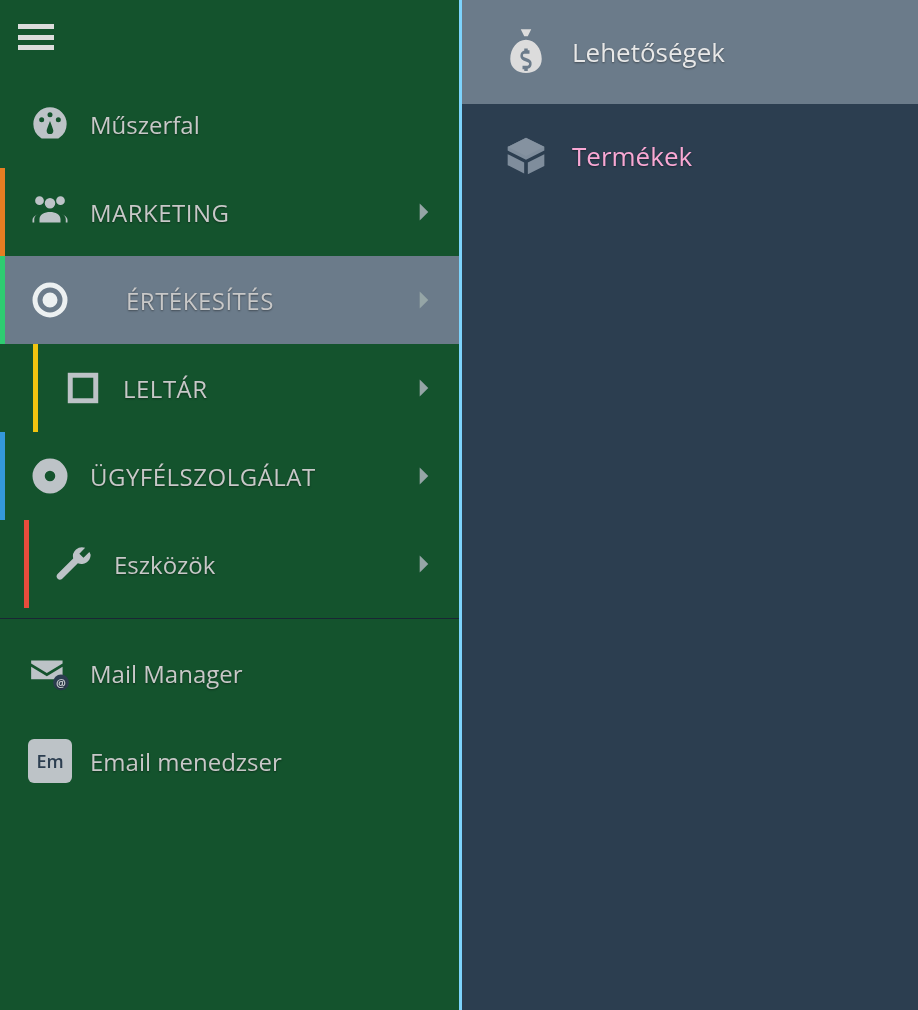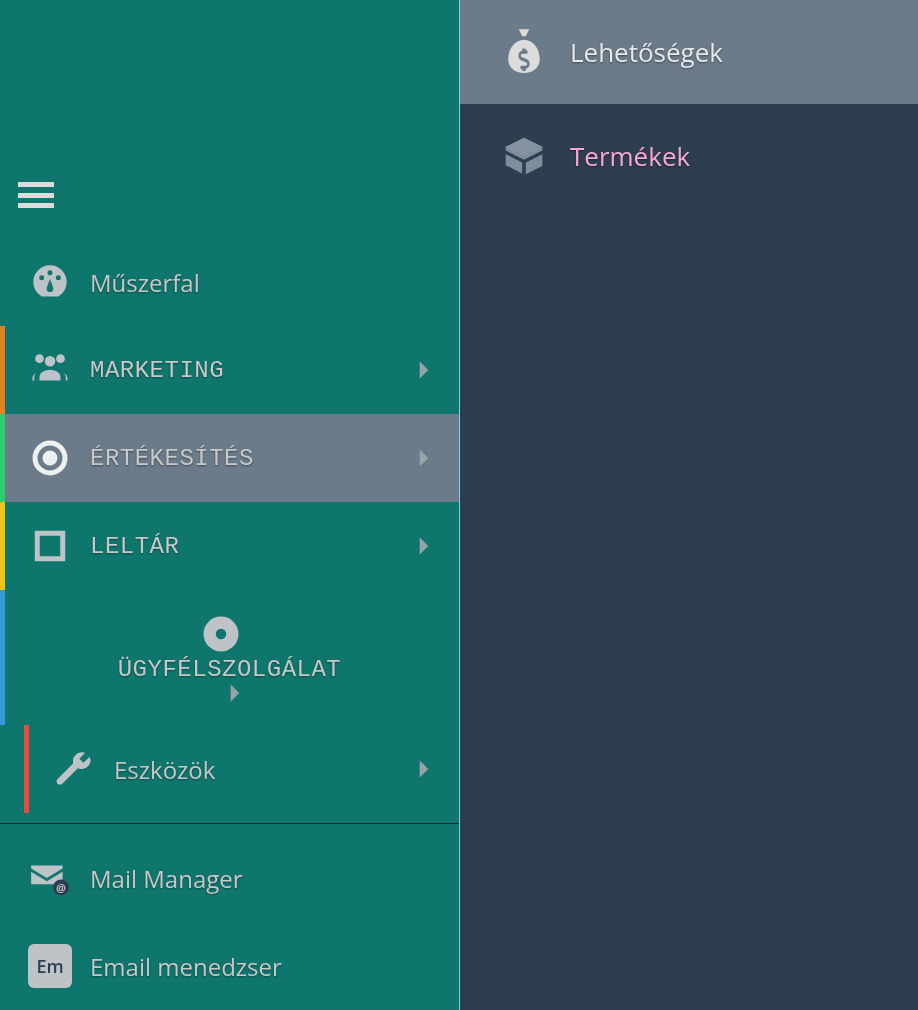--- a/index.html
+++ b/index.html
@@ -10,29 +10,28 @@
     body {
       font-family: 'Open Sans', 'Segoe UI', Arial, sans-serif;
       background: #2c3e50;
       width: 918px;
       height: 1010px;
       overflow: hidden;
       display: flex;
     }
     .sidebar {
       width: 459px;
-      background: #0f766e;
+      background: #14532d;
       display: flex;
       flex-direction: column;
-      justify-content: flex-end;
     }
     .submenu {
       width: 459px;
       background: #2c3e50;
-      border-left: 1px solid #7dd3fc;
+      border-left: 3px solid #7dd3fc;
     }
     .hamburger {
       padding: 24px 18px 30px 18px;
       cursor: pointer;
     }
     .hamburger-icon {
       width: 36px;
       height: 26px;
       display: flex;
       flex-direction: column;
@@ -57,23 +56,23 @@
       text-shadow: 0 1px 2px rgba(0,0,0,0.4);
     }
     .nav-item.active {
       background: #6b7b8a;
     }
     .nav-item.accent {
       border-left: 5px solid;
       padding-left: 23px;
     }
     .nav-item.accent-orange { border-left-color: #e67e22; }
-    .nav-item.accent-green { border-left-color: #2ecc71; }
-    .nav-item.accent-yellow { border-left-color: #f1c40f; }
-    .nav-item.accent-blue { border-left-color: #3498db; flex-direction: column; }
+    .nav-item.accent-green { border-left-color: #2ecc71; gap: 36px; }
+    .nav-item.accent-yellow { border-left-color: #f1c40f; margin-left: 33px; }
+    .nav-item.accent-blue { border-left-color: #3498db; }
     .nav-item.accent-purple { border-left-color: #9b59b6; }
     .nav-item.accent-darkorange { border-left-color: #e74c3c; margin-left: 24px; }
     .nav-icon {
       width: 44px;
       height: 44px;
       margin-right: 18px;
       display: flex;
       align-items: center;
       justify-content: center;
       flex-shrink: 0;
@@ -81,21 +80,20 @@
     }
     .nav-item.active .nav-icon {
       color: #ecf0f1;
     }
     .nav-label {
       flex: 1;
     }
     .nav-item.category .nav-label {
       text-transform: uppercase;
       letter-spacing: 0.5px;
-      font-family: Liberation Mono, monospace;
     }
     .chevron {
       color: #95a5a6;
       font-size: 20px;
       margin-left: 10px;
     }
     .divider {
       height: 1px;
       background: #1a2634;
       margin: 10px 0;

